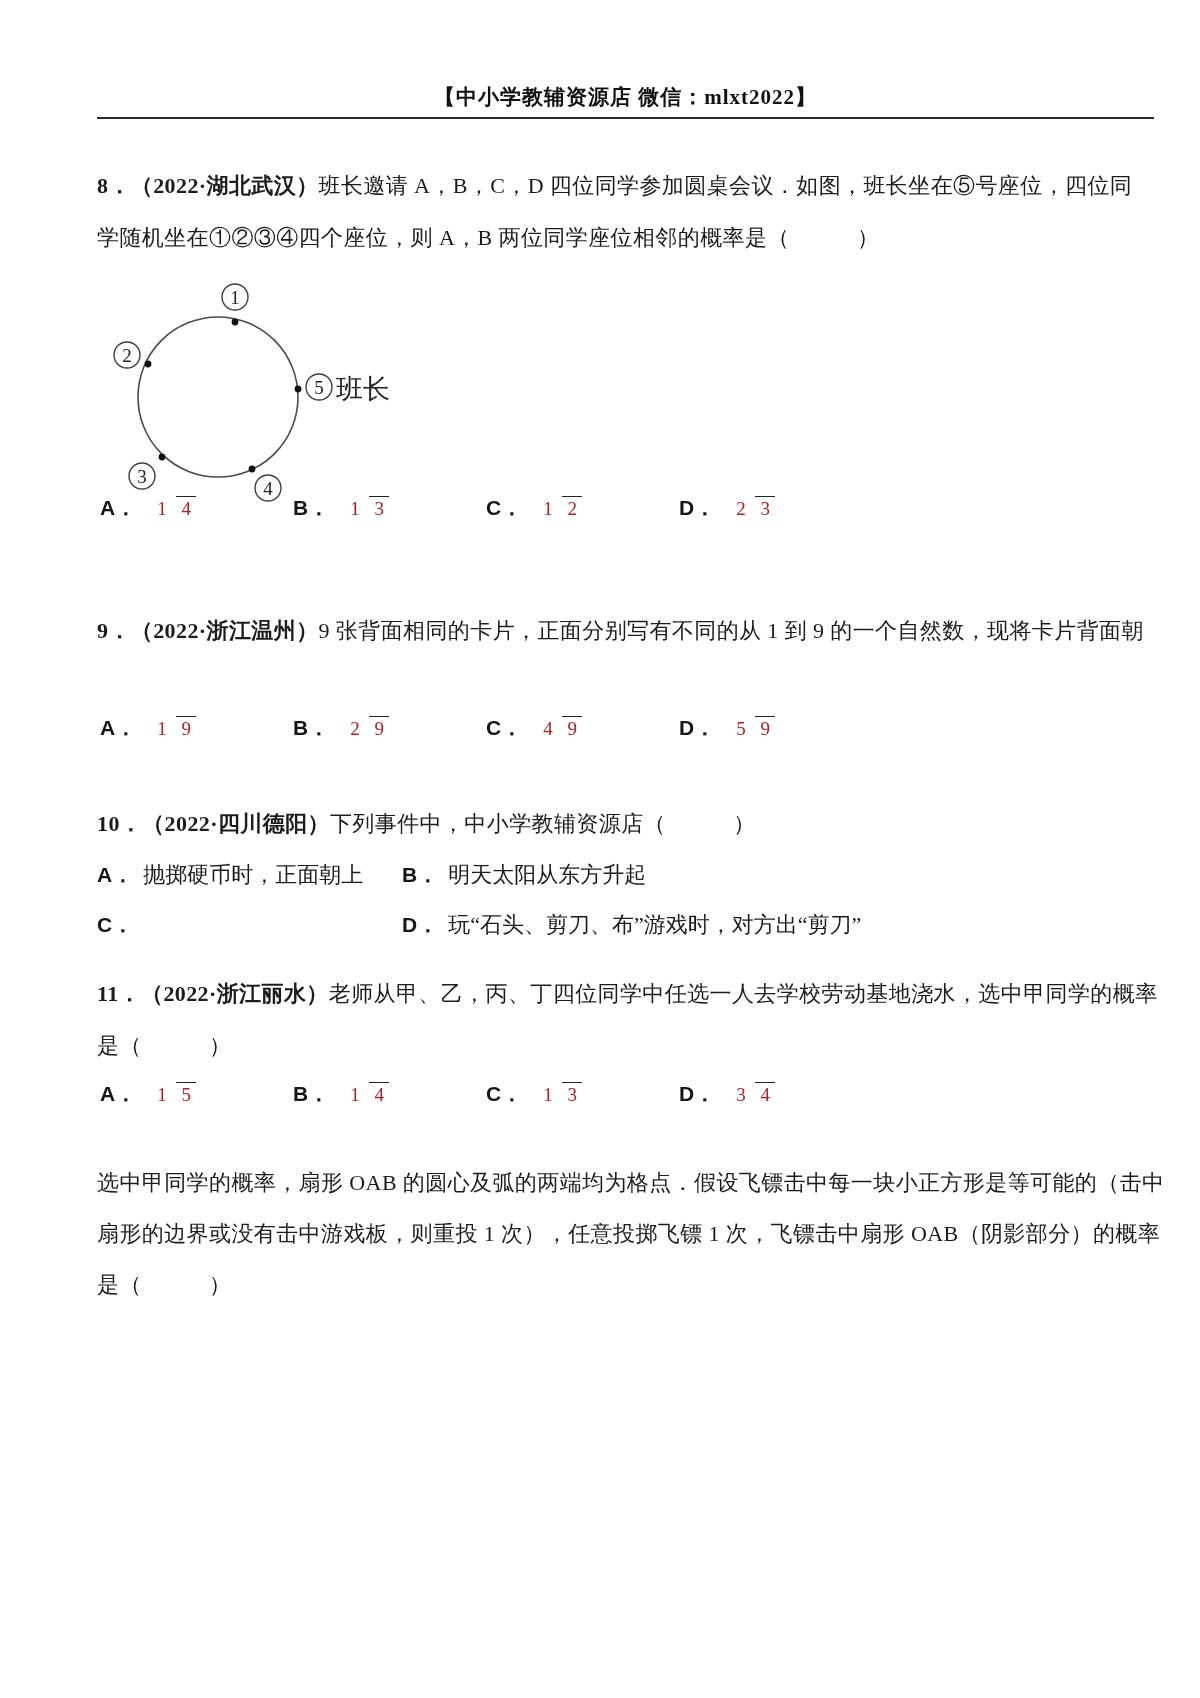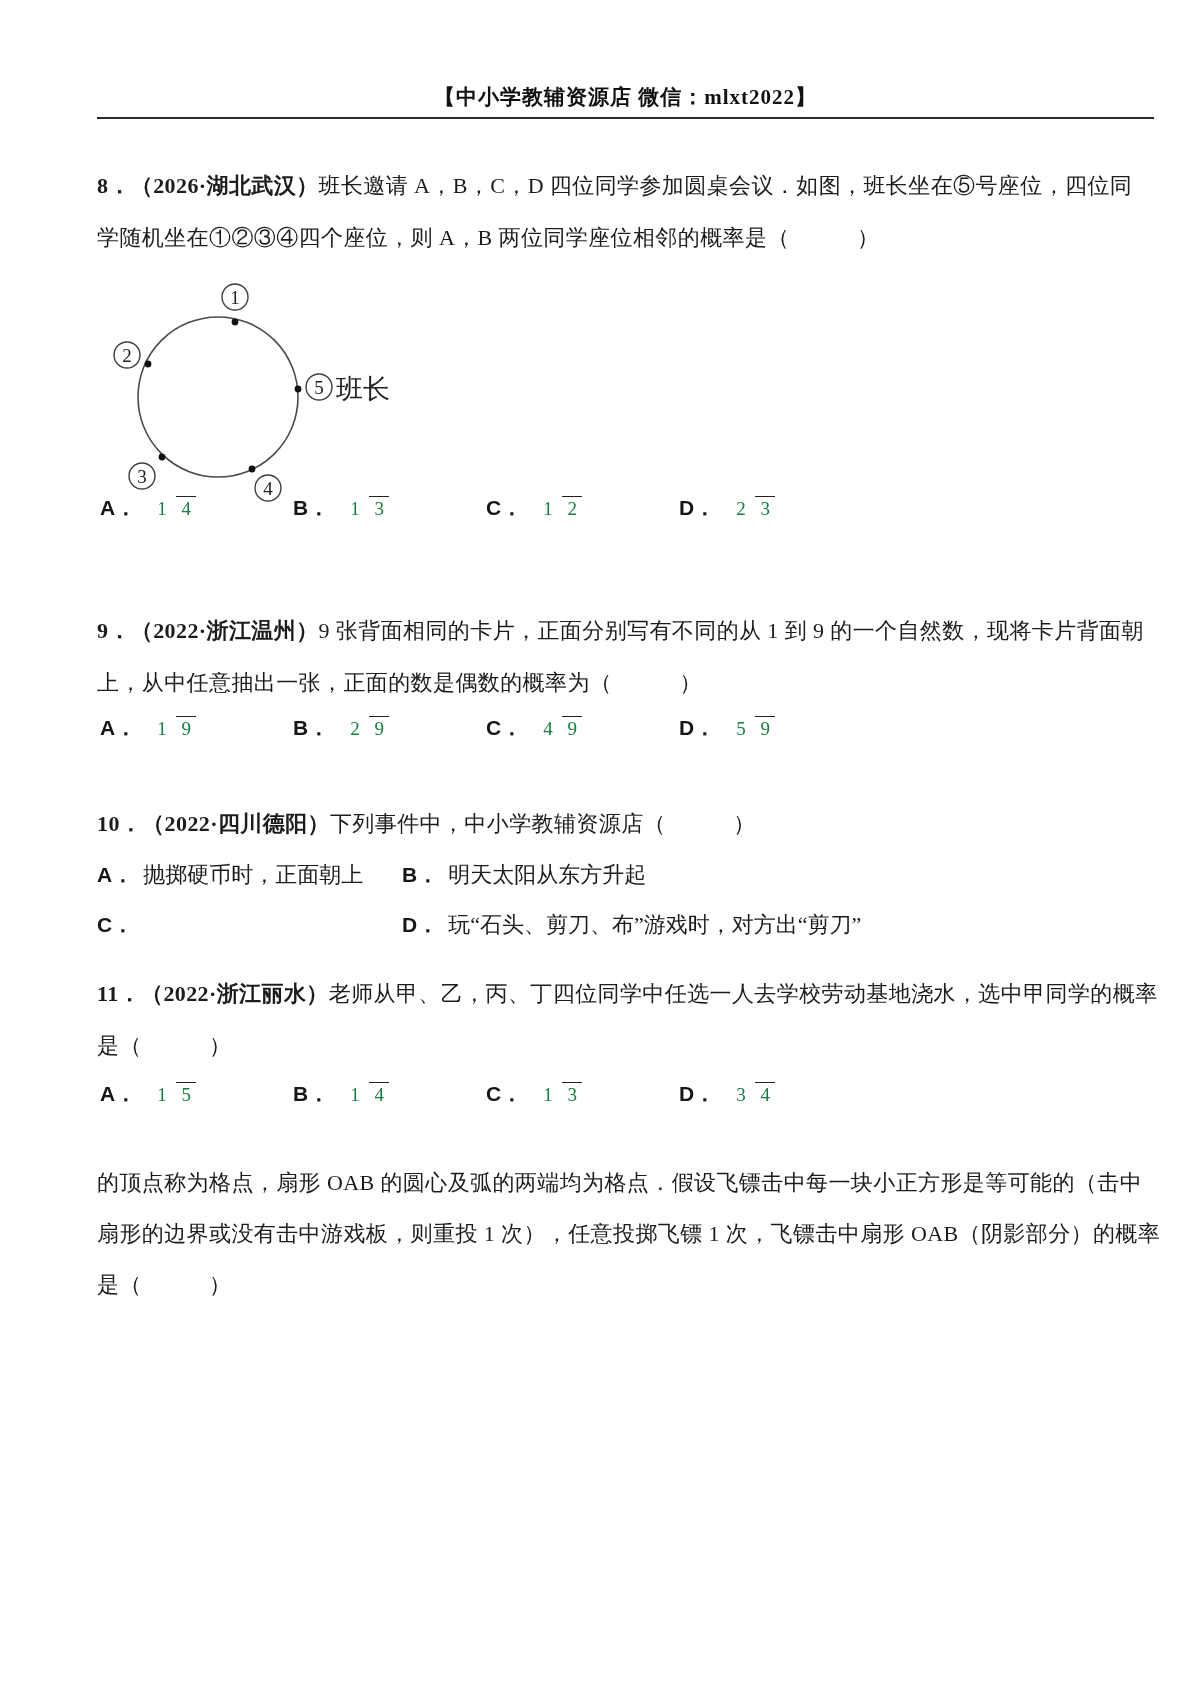--- a/index.html
+++ b/index.html
@@ -23,21 +23,21 @@
 
   
   .frac-row { display:flex; }
   .frac-opt { width:193px; display:flex; align-items:center; padding-left:3px; box-sizing:border-box; }
   .opt-letter {
     font-family:"Liberation Sans","DejaVu Sans",sans-serif;
     font-weight:bold; font-size:21px; color:#161616;
   }
   .frac {
     display:inline-block; text-align:center; margin-left:16px;
-    font-size:19px; line-height:21px; color:#15803d;
+    font-size:19px; line-height:21px; color:#b91c1c;
   }
   .frac .num { padding:0 5px 1px 5px; }
   .frac .den { border-top:1.6px solid #222; padding:1px 5px 0 5px; }
 
   
   .opt-inline-row { display:flex; font-size:22px; line-height:32px; }
   .opt-inline { display:flex; align-items:baseline; }
   .opt-inline .opt-letter { margin-right:10px; }
   .opt-a-col { width:305px; }
 
@@ -48,21 +48,21 @@
 </head>
 <body>
 
 <div class="page">
 
   <div class="abs header-title">【中小学教辅资源店 微信：mlxt2022】</div>
   <div class="abs rule"></div>
 
   <div class="abs para" style="top:143px;">
     <div class="line">
-      <span class="prefix">8．（2026·湖北武汉）</span><span>班长邀请 A，B，C，D 四位同学参加圆桌会议．如图，班长坐在⑤号座位，四位同</span>
+      <span class="prefix">8．（2022·湖北武汉）</span><span>班长邀请 A，B，C，D 四位同学参加圆桌会议．如图，班长坐在⑤号座位，四位同</span>
     </div>
     <div class="line">学随机坐在①②③④四个座位，则 A，B 两位同学座位相邻的概率是（　　　）</div>
   </div>
 
   <svg class="abs" style="top:250px; left:100px; width:360px; height:240px; right:auto;" viewBox="0 0 360 240">
     <circle cx="118" cy="130" r="80" fill="none" stroke="#4a4a4a" stroke-width="1.6"></circle>
 
     <circle cx="135" cy="55" r="3.4" fill="#111"></circle>
     <circle cx="48" cy="97" r="3.4" fill="#111"></circle>
     <circle cx="62" cy="190" r="3.4" fill="#111"></circle>
@@ -120,21 +120,20 @@
         <span class="num">2</span>
         <span class="den">3</span>
       </span>
     </div>
   </div>
 
   <div class="abs para" style="top:588px;">
     <div class="line">
       <span class="prefix">9．（2022·浙江温州）</span><span>9 张背面相同的卡片，正面分别写有不同的从 1 到 9 的一个自然数，现将卡片背面朝</span>
     </div>
-    <div class="line">上，从中任意抽出一张，正面的数是偶数的概率为（　　　）</div>
   </div>
 
   <div class="abs frac-row" style="top:697px;">
     <div class="frac-opt">
       <span class="opt-letter">A．</span>
       <span class="frac">
         <span class="num">1</span>
         <span class="den">9</span>
       </span>
     </div>
@@ -218,18 +217,18 @@
     <div class="frac-opt">
       <span class="opt-letter">D．</span>
       <span class="frac">
         <span class="num">3</span>
         <span class="den">4</span>
       </span>
     </div>
   </div>
 
   <div class="abs para" style="top:1140px; line-height:51px;">
-    <div class="line">的顶点称为格点，扇形 OAB 的圆心及弧的两端均为格点．假设飞镖击中每一块小正方形是等可能的（击中</div>
+    <div class="line">选中甲同学的概率，扇形 OAB 的圆心及弧的两端均为格点．假设飞镖击中每一块小正方形是等可能的（击中</div>
     <div class="line">扇形的边界或没有击中游戏板，则重投 1 次），任意投掷飞镖 1 次，飞镖击中扇形 OAB（阴影部分）的概率</div>
     <div class="line">是（　　　）</div>
   </div>
 
 </div>
 
 </body></html>

